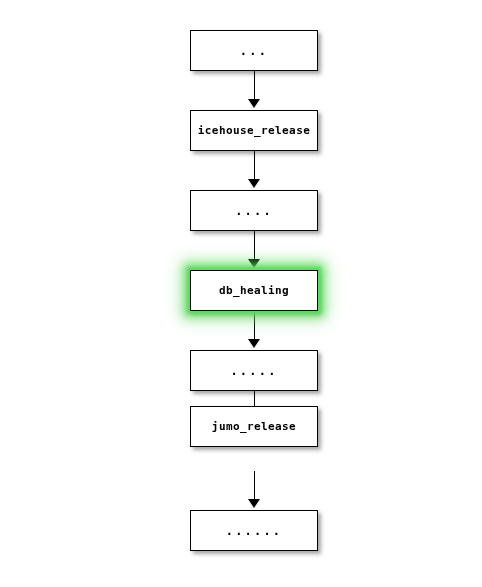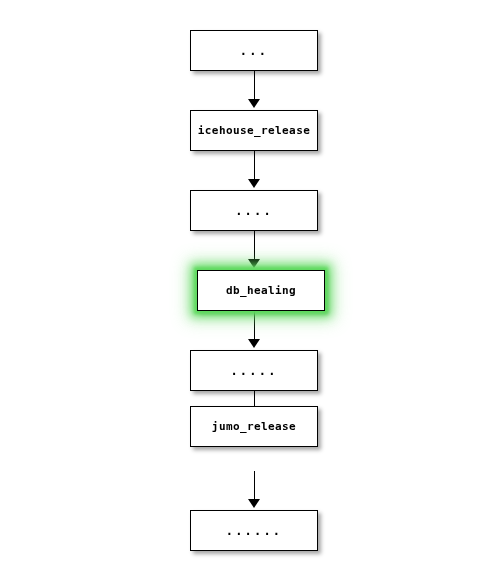--- a/index.html
+++ b/index.html
@@ -69,21 +69,20 @@
     font-size: 12px;
   }
 
   
   .node.highlight {
     box-shadow:
       0 0 3px 3px rgba(94, 217, 94, 0.95),
       0 0 9px 6px rgba(94, 217, 94, 0.75),
       0 0 16px 9px rgba(94, 217, 94, 0.40),
       3px 3px 4px rgba(0, 0, 0, 0.30);
-    margin-left: 7px;
   }
 </style>
 </head>
 <body>
 
 <div id="diagram-canvas">
 
   <div class="connector" style="top:71px;height:30px;"></div>
   <div class="arrowhead" style="top:99px;"></div>
 

